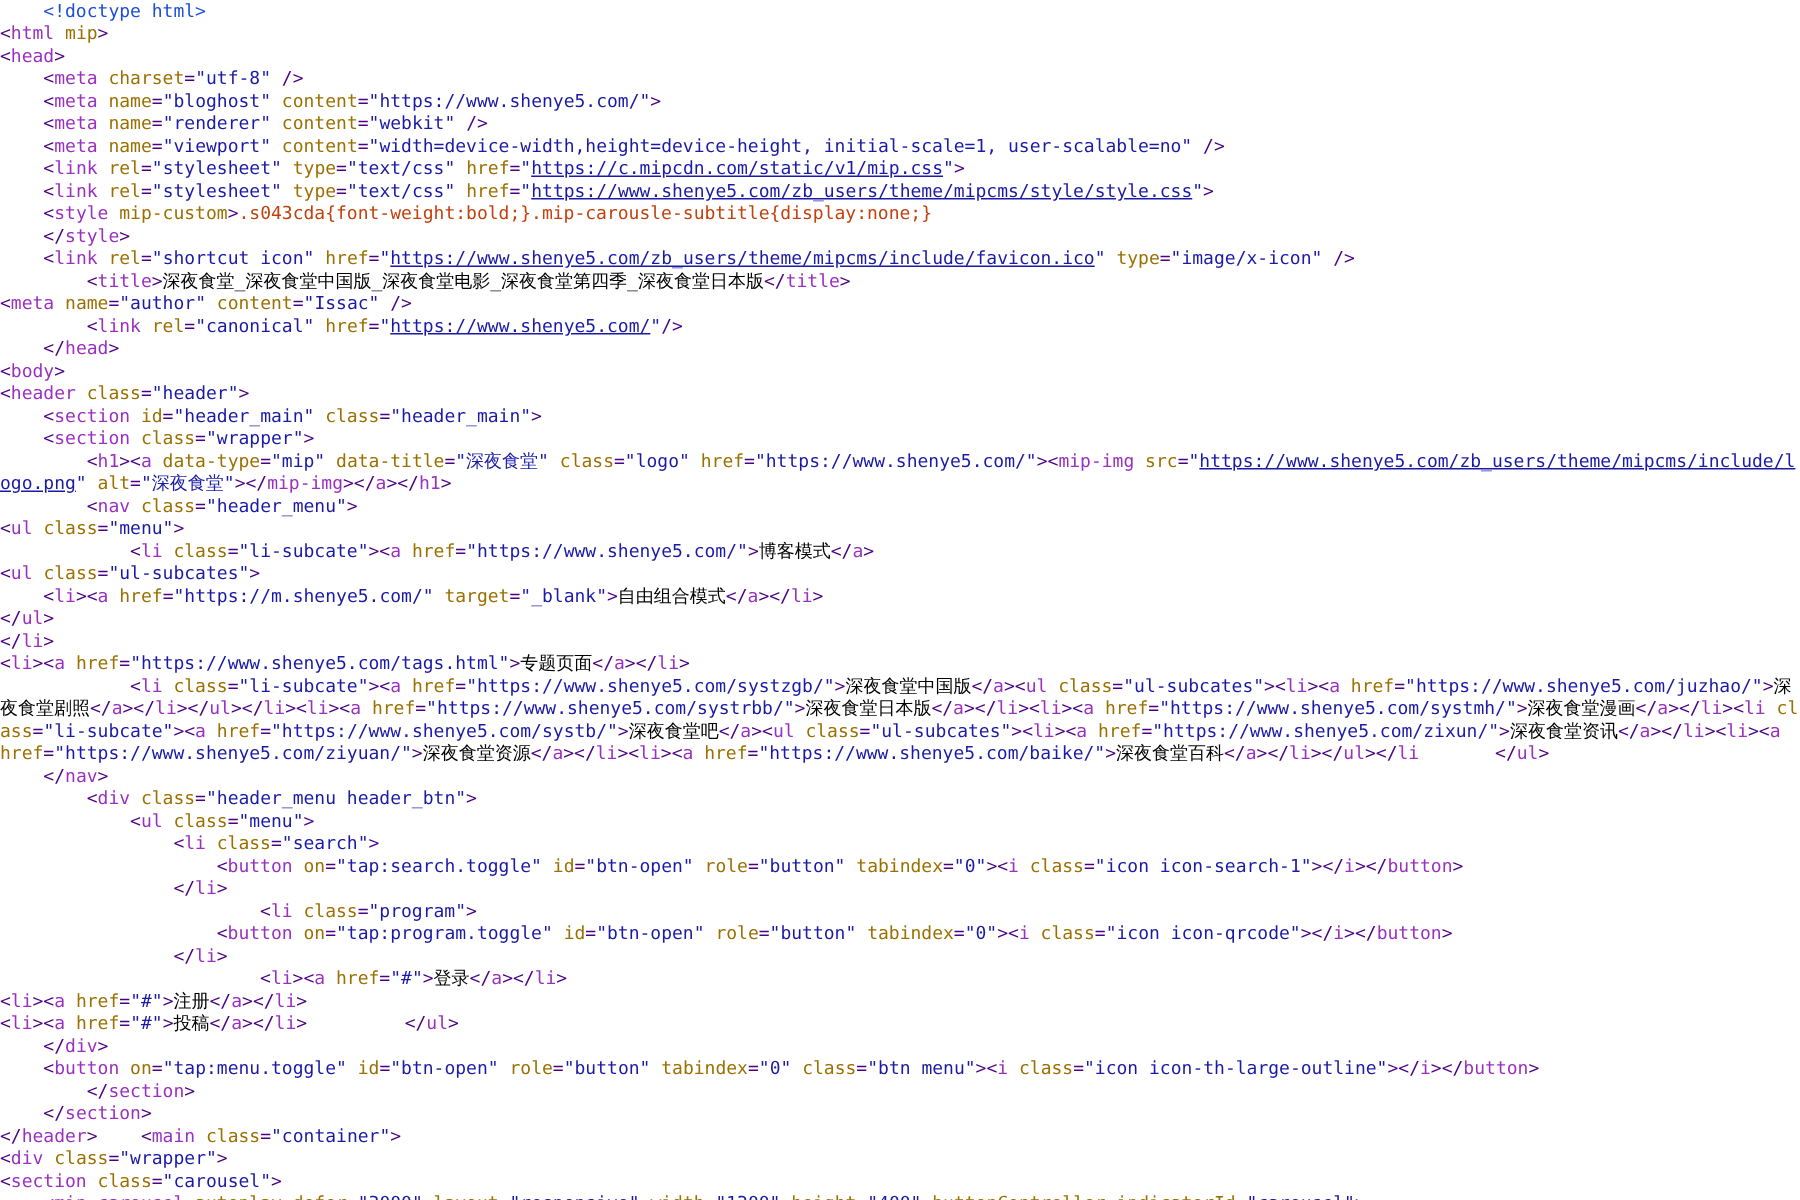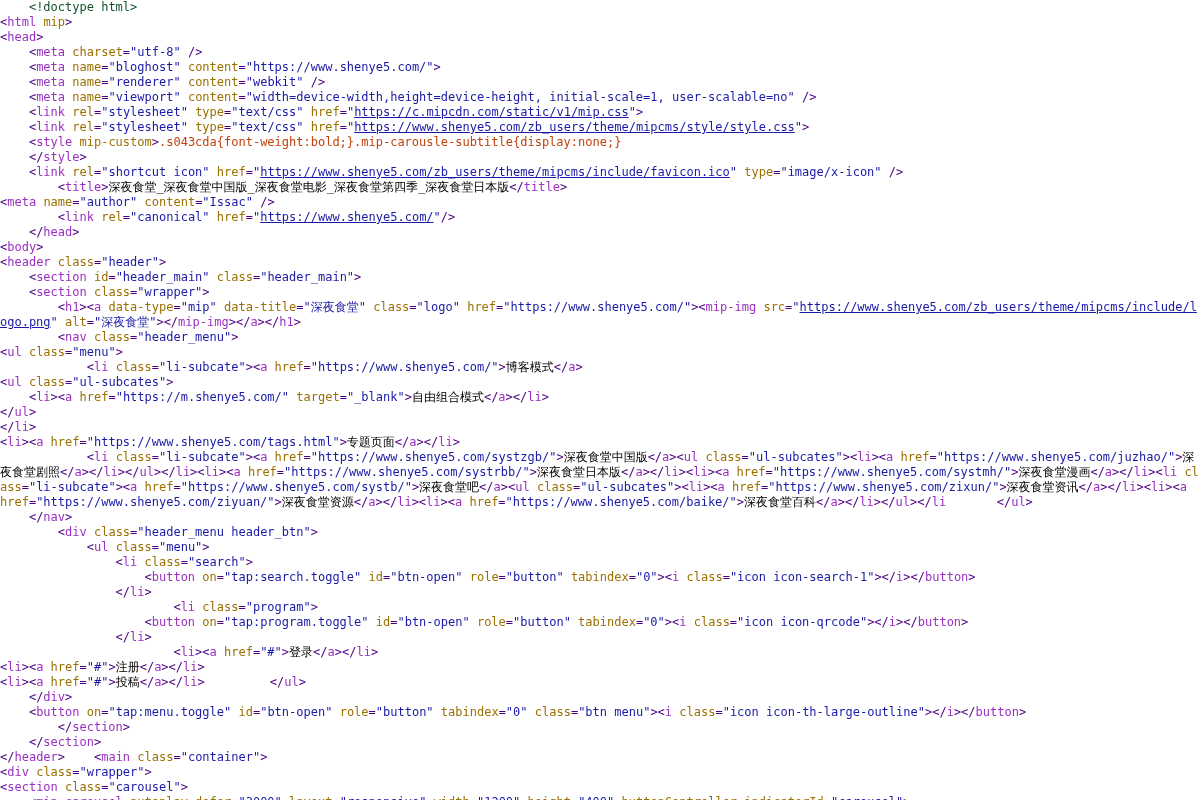--- a/index.html
+++ b/index.html
@@ -25,21 +25,21 @@
     word-break: break-all;
     overflow-wrap: anywhere;
     font-family: "DejaVu Sans Mono", "Liberation Mono", monospace;
     font-size: 12px;
     line-height: 15px;
     letter-spacing: 0px;
     width: 1200px;
   }
 
   
-  .tok-doctype   { color: #14532d; }          
+  .tok-doctype   { color: #1d4ed8; }          
   .tok-punct     { color: #4a0080; }          
   .tok-tag       { color: #9b30c0; }          
   .tok-attr      { color: #9b7000; }          
   .tok-val       { color: #1a1aa6; }          
   .tok-text      { color: #000000; }          
   .tok-link      { color: #1a1aa6; text-decoration: underline; cursor: pointer; }
   .tok-cdata     { color: #c2410c; }          
 
   .ln { display: block; }
 </style>

